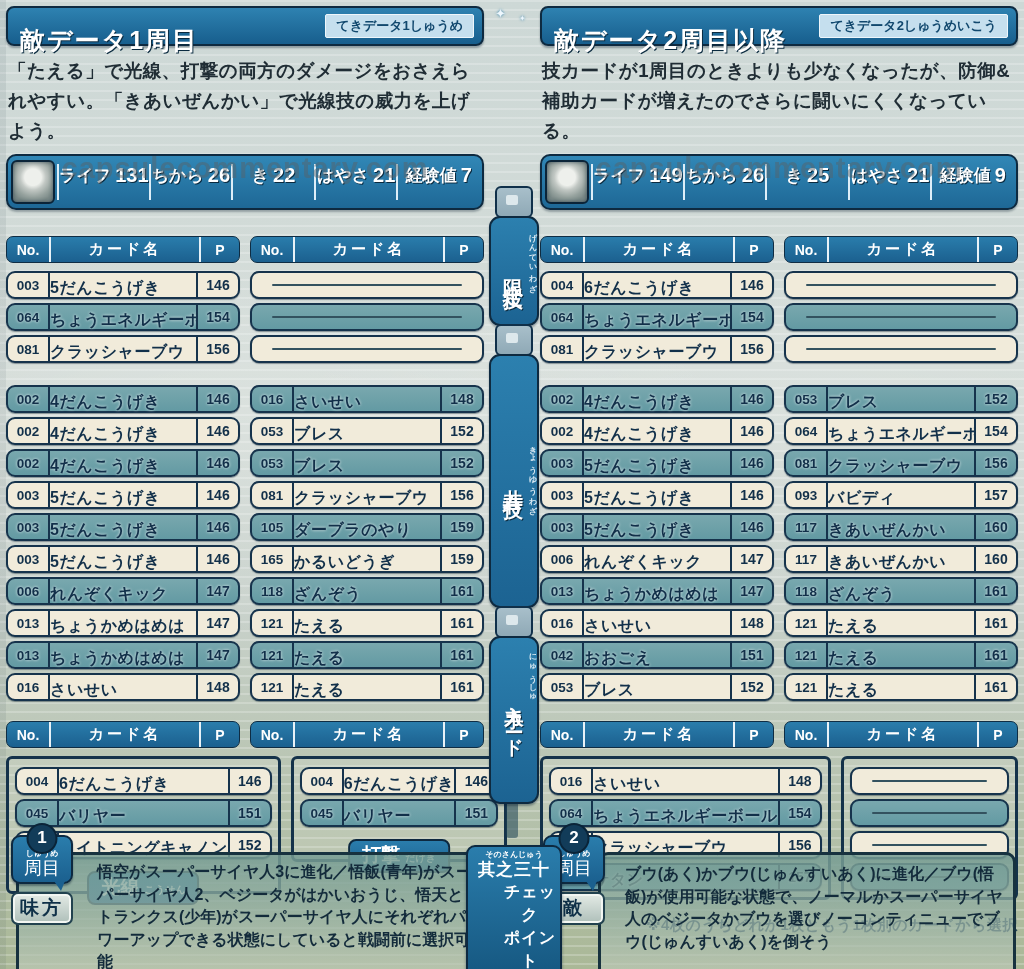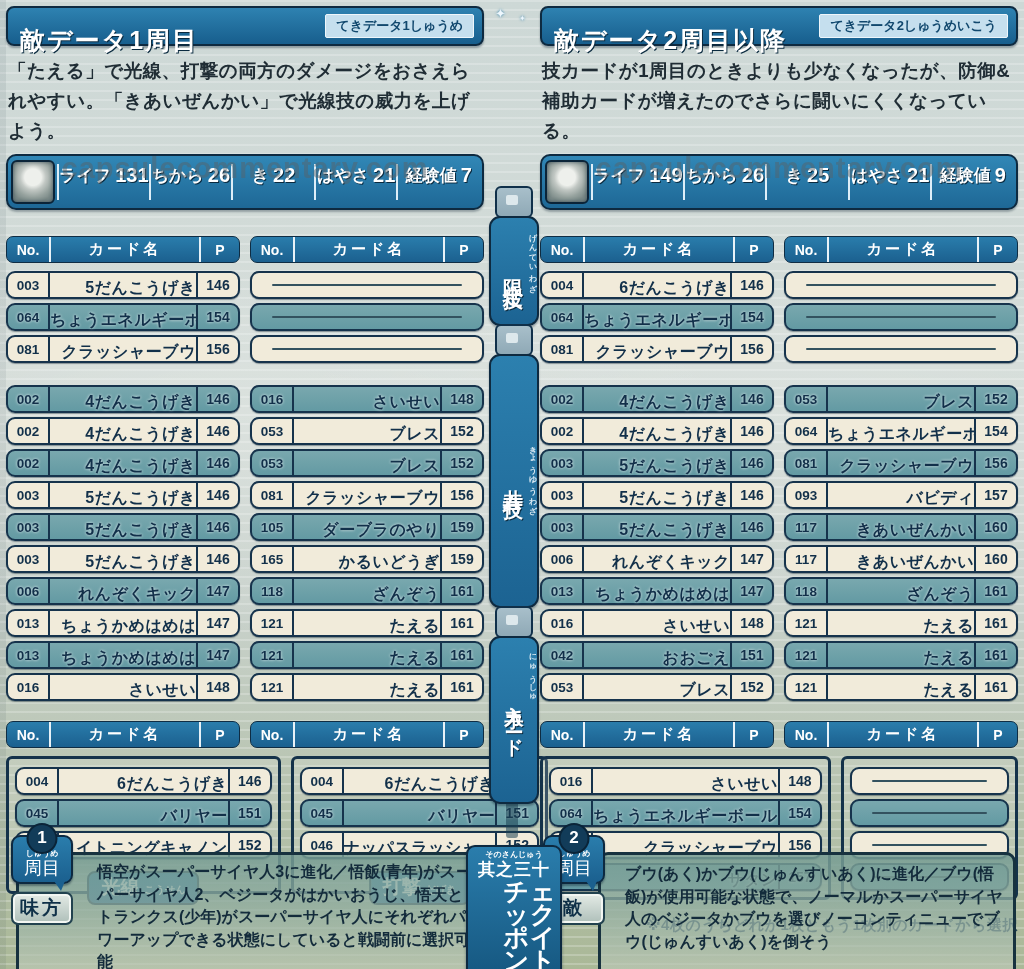--- a/index.html
+++ b/index.html
@@ -92,21 +92,21 @@
   .tbl{min-width:0;}
   .row{
     height:24px;border:2px solid #16334c;border-radius:9px;margin-bottom:4px;
     display:flex;align-items:center;background:#f1ebda;
     font-weight:bold;font-size:16px;color:#12304a;
     box-shadow:0 1px 1px rgba(10,30,45,.4);
   }
   .row.shaded{background:linear-gradient(180deg,#79a8ae,#639aa3);}
   .row.shaded .c-no,.row.shaded .c-name,.row.shaded .c-p{text-shadow:0 0 3px rgba(255,255,255,.85);}
   .c-no{width:40px;align-self:stretch;display:flex;align-items:center;justify-content:center;font-size:13.5px;border-right:2px solid #16334c;}
-  .c-name{flex:1;text-align:right;white-space:nowrap;overflow:hidden;letter-spacing:.5px;margin-top:7px;}
+  .c-name{flex:1;text-align:left;white-space:nowrap;overflow:hidden;letter-spacing:.5px;margin-top:7px;}
   .c-p{width:40px;align-self:stretch;display:flex;align-items:center;justify-content:center;font-size:14px;border-left:2px solid #16334c;}
   .row.empty .dash{flex:1;height:0;border-top:2.5px solid #33525f;margin:0 20px;border-radius:2px;}
 
   
   .obox{
     position:relative;border:3px solid #14324a;border-radius:6px;
     background:rgba(236,240,232,.18);padding:8px 6px 6px;
   }
   .obox.badged{padding-bottom:32px;}
   .obox .row:last-child{margin-bottom:0;}
@@ -175,21 +175,21 @@
     position:absolute;right:0px;top:10px;writing-mode:vertical-rl;text-orientation:upright;
     color:#dcebf4;font-size:8px;font-weight:bold;letter-spacing:1px;
   }
   .checkpoint{
     position:absolute;left:-21px;top:845px;width:92px;z-index:4;
     background:linear-gradient(180deg,#2a7dac,#15567f);border:2px solid #0d2940;border-radius:9px;
     color:#fff;text-align:center;padding:3px 0 8px;box-shadow:0 2px 3px rgba(10,30,45,.45);
   }
   .cp-furi{display:block;font-size:8px;font-weight:bold;line-height:10px;}
   .cp-title{display:block;font-size:17px;font-weight:bold;line-height:20px;letter-spacing:1px;}
-  .cp-line{display:block;font-size:25px;font-weight:bold;line-height:23px;letter-spacing:1px;margin-left:32px;}
+  .cp-line{display:block;font-size:16px;font-weight:bold;line-height:23px;letter-spacing:1px;margin-left:32px;}
 </style>
 </head>
 <body>
 
 <div class="texture"></div>
 <div class="texture2"></div>
 
 <span class="spark" style="left:495px;top:6px;font-size:13px;">✦</span>
 <span class="spark" style="left:519px;top:14px;font-size:8px;">✦</span>
 
@@ -419,25 +419,20 @@
           <div class="row">
             <span class="c-no">004</span>
             <span class="c-name">6だんこうげき</span>
             <span class="c-p">146</span>
           </div>
           <div class="row shaded">
             <span class="c-no">045</span>
             <span class="c-name">バリヤー</span>
             <span class="c-p">151</span>
           </div>
-          <div class="row">
-            <span class="c-no">046</span>
-            <span class="c-name">ナッパスラッシャー</span>
-            <span class="c-p">152</span>
-          </div>
         </div>
       <div class="obadge">
         <span>打撃</span>
         <span class="furi">だげき</span>
       </div>
     </div>
   </div>
 
   <div class="fbox">
     <div class="fbadge">

